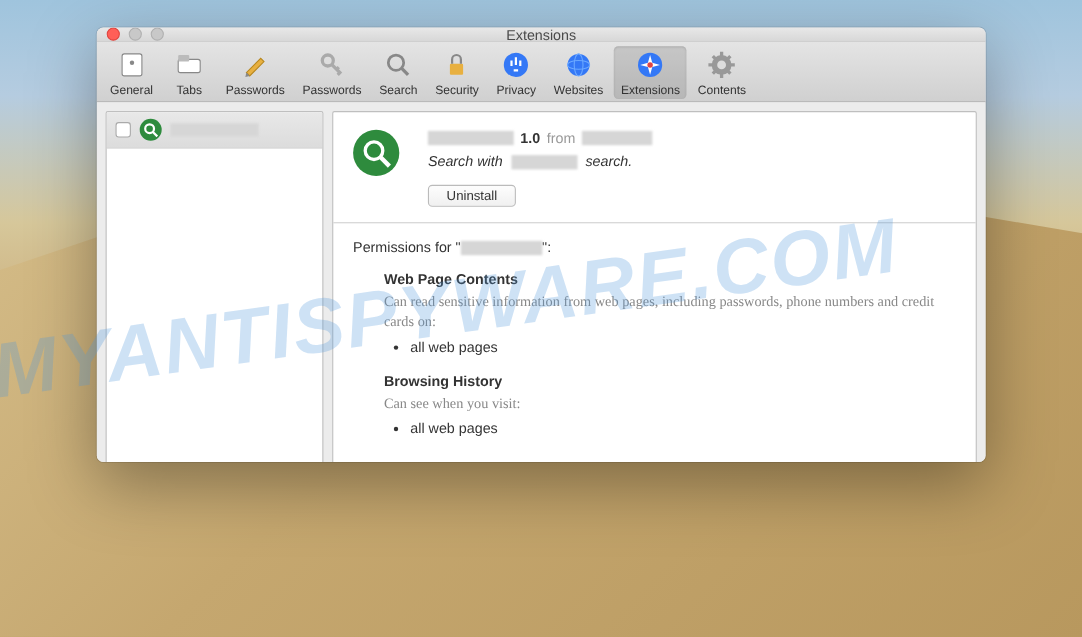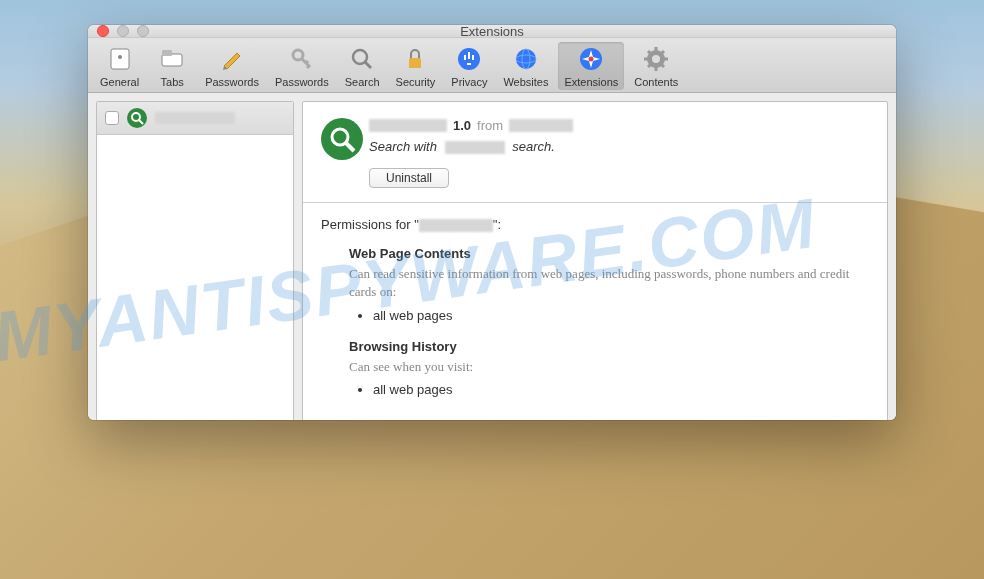--- a/index.html
+++ b/index.html
@@ -160,21 +160,21 @@
       flex: 1;
       background: #fff;
       border: 1px solid #bfbfbf;
       border-radius: 2px;
       display: flex;
       flex-direction: column;
     }
     .detail-header {
       padding: 16px 18px 14px;
       display: flex;
-      gap: 6px;
+      gap: 26px;
     }
     .big-icon {
       width: 42px;
       height: 42px;
       border-radius: 50%;
       background: #2e8b3d;
       display: flex;
       align-items: center;
       justify-content: center;
       flex-shrink: 0;

